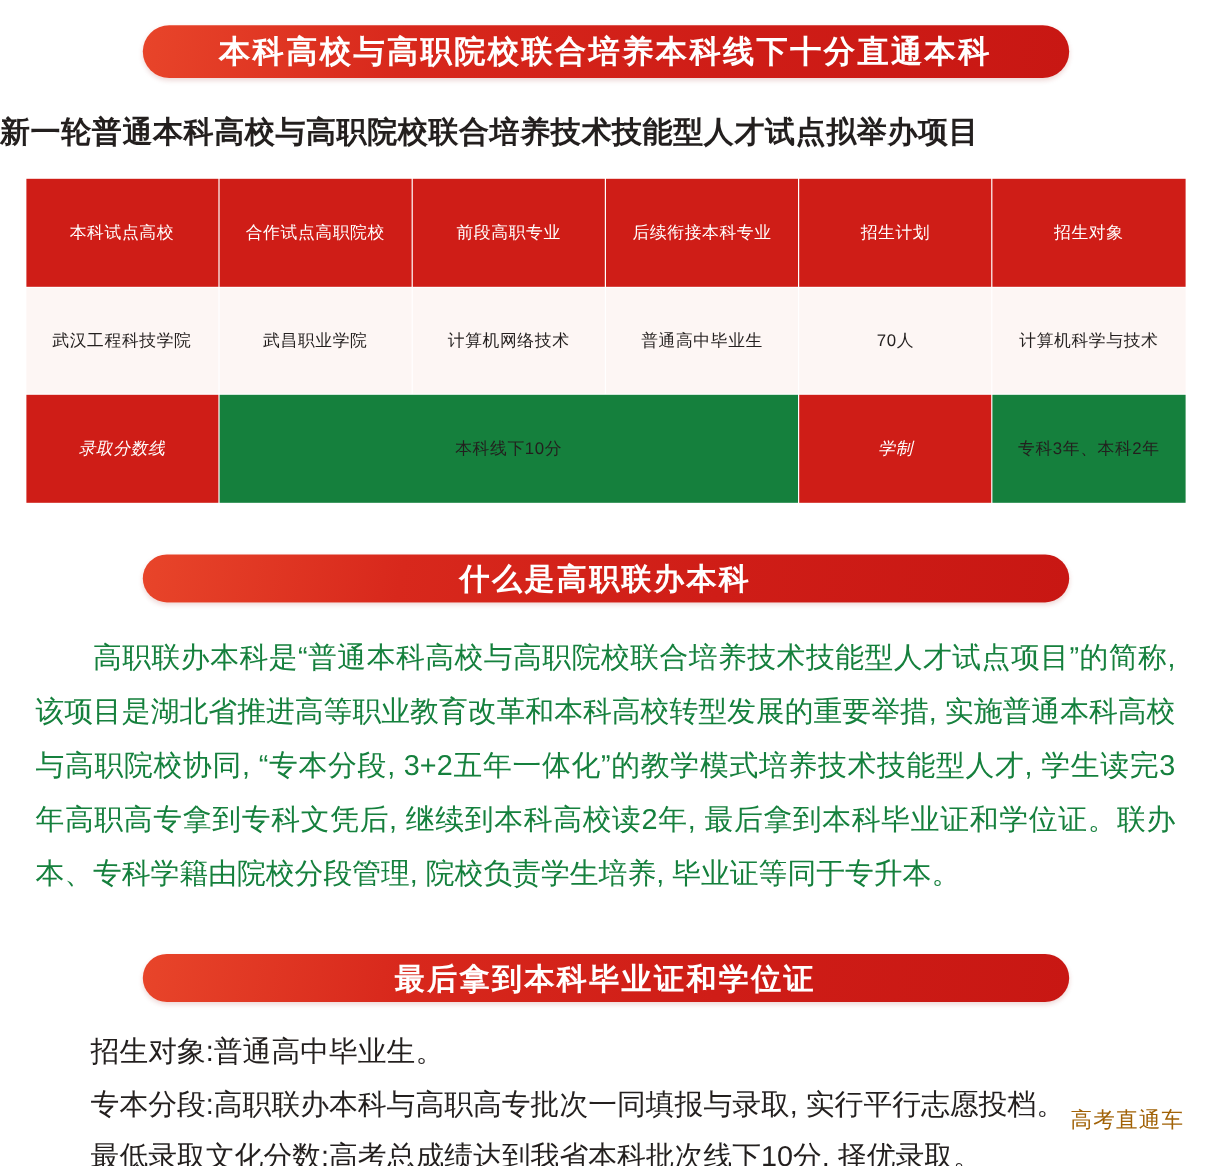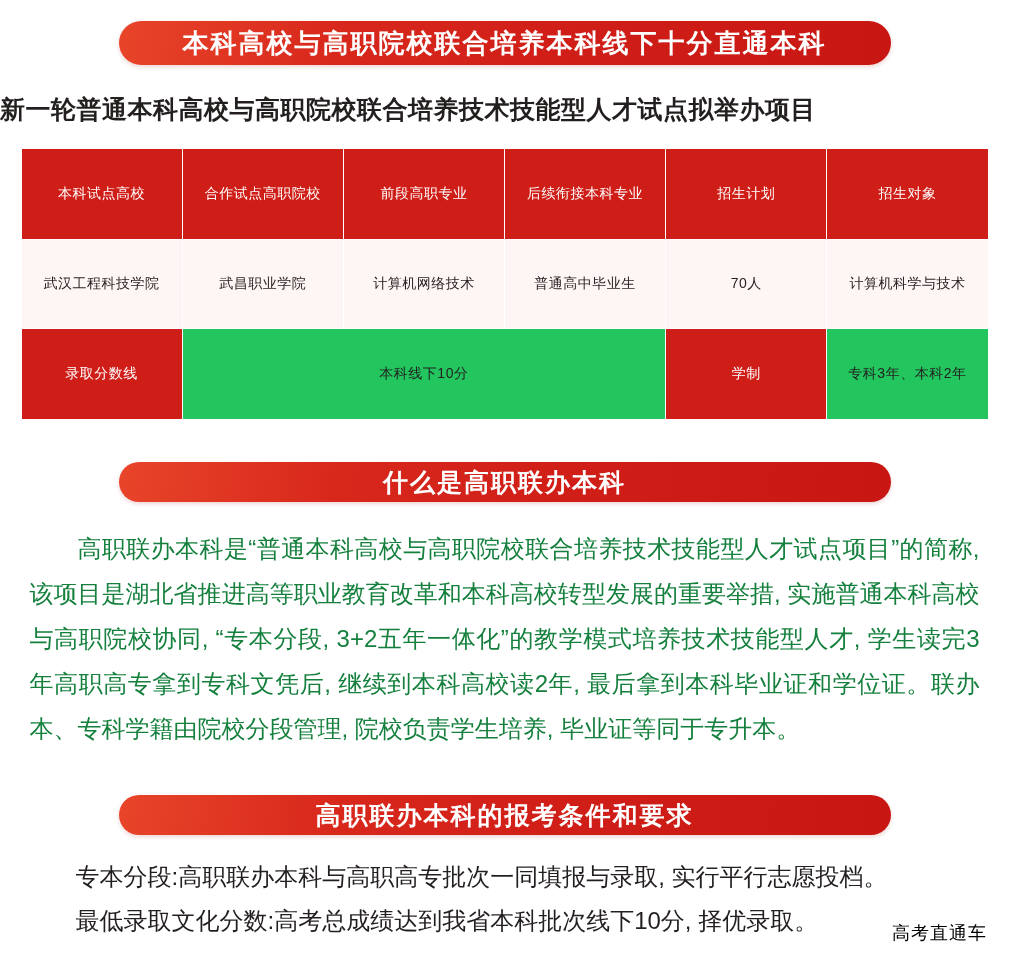--- a/index.html
+++ b/index.html
@@ -77,23 +77,24 @@
   .th-cell {
     background: #cf1d17;
     color: #ffffff;
     height: 54px;
     font-weight: normal;
   }
   .lbl-cell {
     background: #cf1d17;
     color: #ffffff;
     font-weight: normal;
+    font-style: italic;
   }
   .data-cell {
-    background: #22c55e;
+    background: #15803d;
     color: #231f1e;
   }
   .data-cell-light {
     background: #fdf6f4;
     color: #231f1e;
   }
   .row-data td { height: 52px; }
   .row-score td { height: 54px; }
   .row-batch td { height: 54px; }
   .row-dipl td { height: 54px; }
@@ -128,21 +129,21 @@
     color: #231f1e;
     white-space: nowrap;
   }
 
   
   #watermark {
     position: absolute;
     right: 22px;
     bottom: 27px;
     font-size: 18px;
-    color: #000000;
+    color: #a16207;
     letter-spacing: 1px;
     white-space: nowrap;
   }
 </style>
 </head>
 <body>
 
 <div class="banner-wrap">
   <div class="banner" id="banner-main">本科高校与高职院校联合培养本科线下十分直通本科</div>
 </div>
@@ -176,21 +177,22 @@
   </tbody>
 </table>
 
 <div class="banner-wrap" id="sec-two-banner">
   <div class="banner" id="banner-two">什么是高职联办本科</div>
 </div>
 
 <p id="body-para">高职联办本科是“普通本科高校与高职院校联合培养技术技能型人才试点项目”的简称, 该项目是湖北省推进高等职业教育改革和本科高校转型发展的重要举措, 实施普通本科高校与高职院校协同, “专本分段, 3+2五年一体化”的教学模式培养技术技能型人才, 学生读完3年高职高专拿到专科文凭后, 继续到本科高校读2年, 最后拿到本科毕业证和学位证。联办本、专科学籍由院校分段管理, 院校负责学生培养, 毕业证等同于专升本。</p>
 
 <div class="banner-wrap" id="sec-three-banner">
-  <div class="banner" id="banner-three">高职联办本科的报考条件和要求</div>
+  <div class="banner" id="banner-three">最后拿到本科毕业证和学位证</div>
 </div>
 
 <ul id="req-list">
+  <li>招生对象:普通高中毕业生。</li>
   <li>专本分段:高职联办本科与高职高专批次一同填报与录取, 实行平行志愿投档。</li>
   <li>最低录取文化分数:高考总成绩达到我省本科批次线下10分, 择优录取。</li>
 </ul>
 
 <div id="watermark">高考直通车</div>
 
 </body></html>

